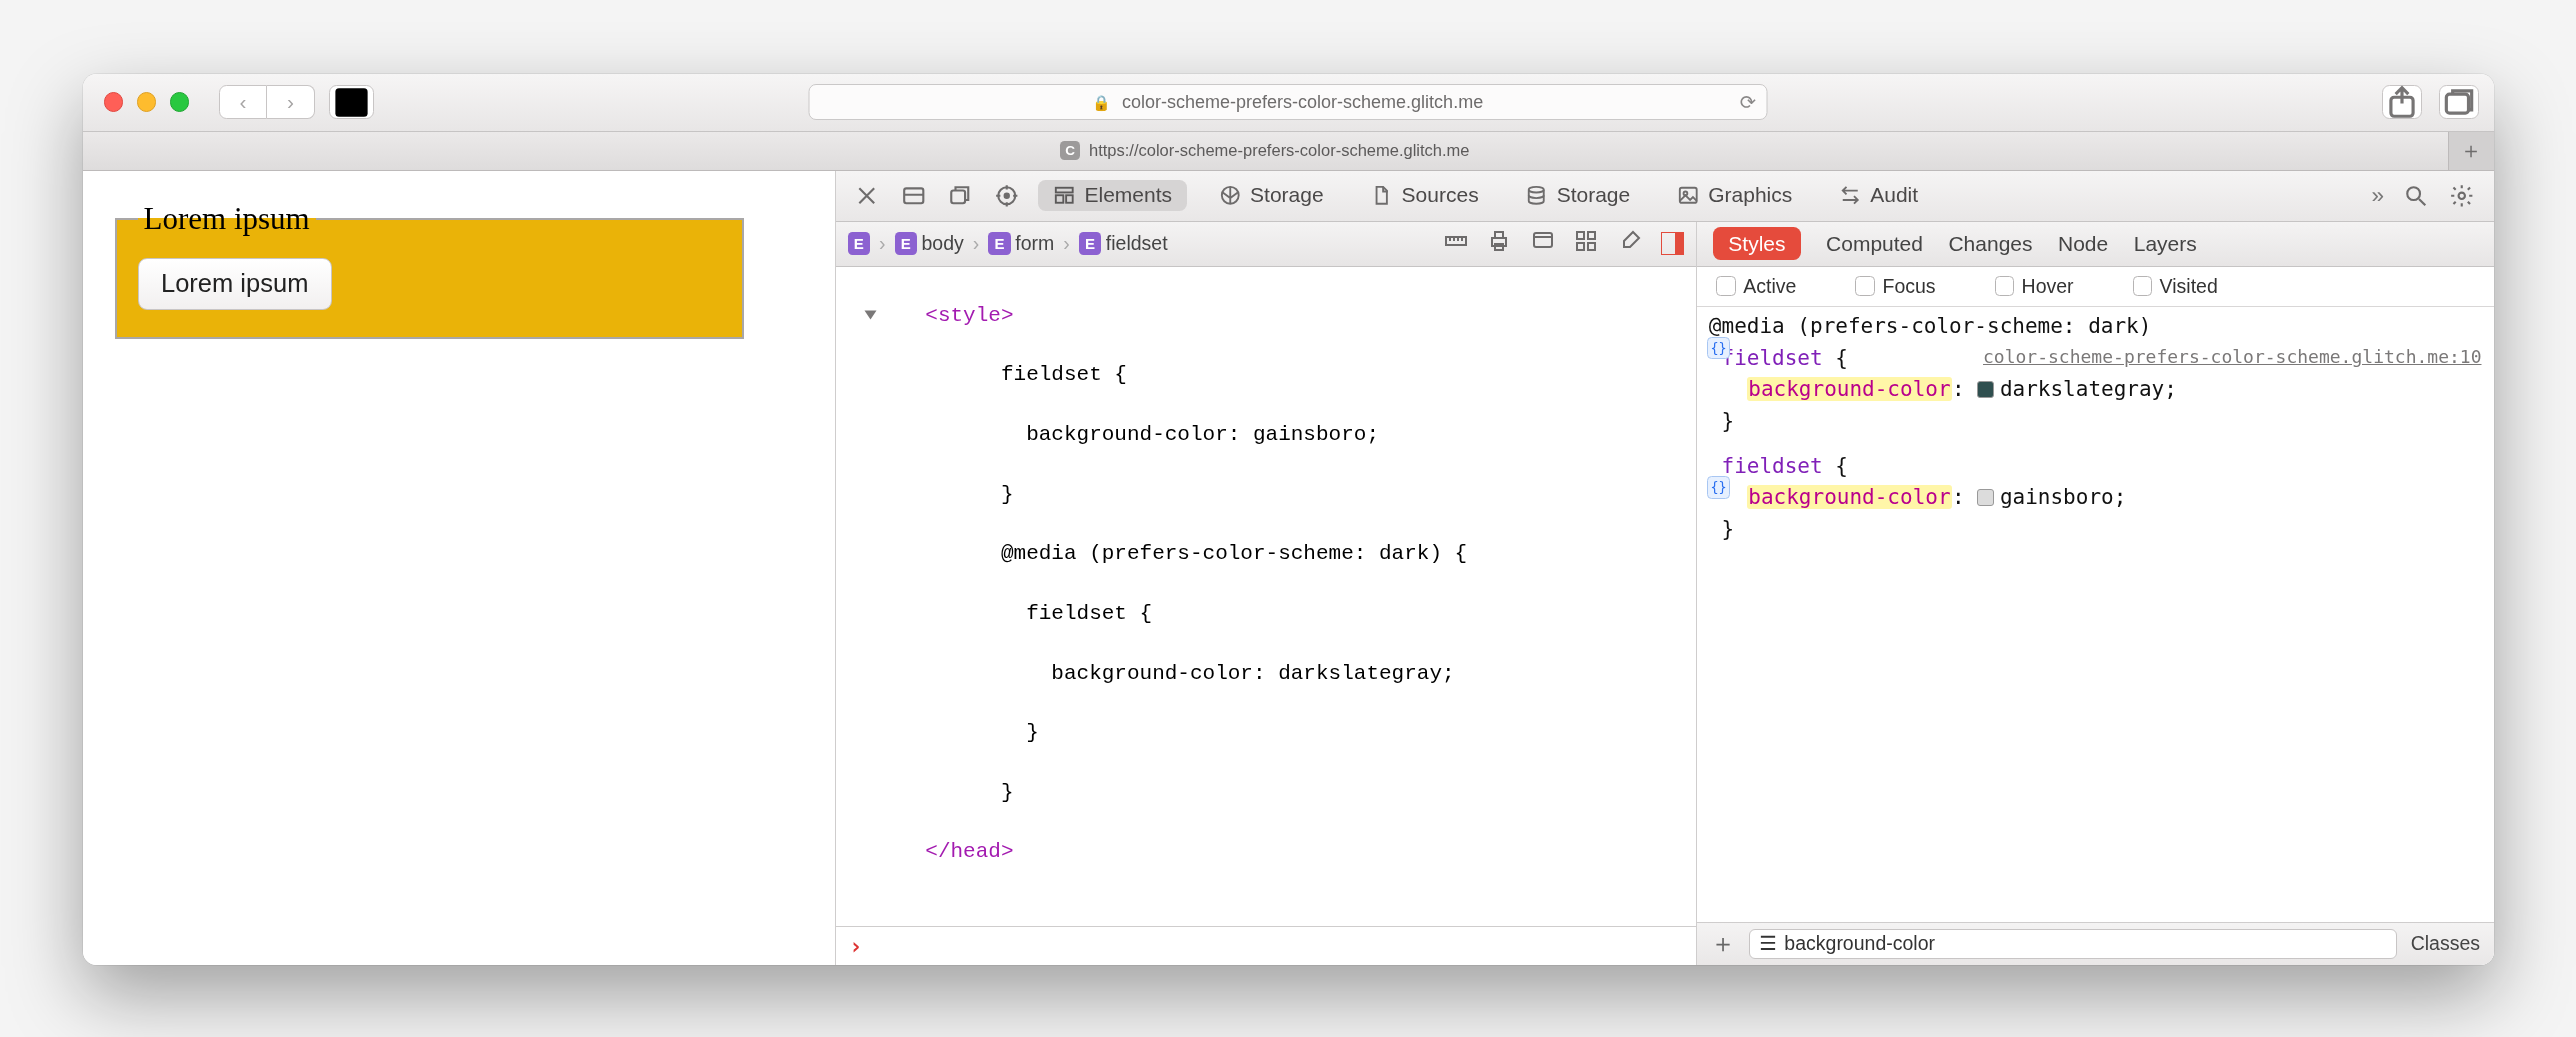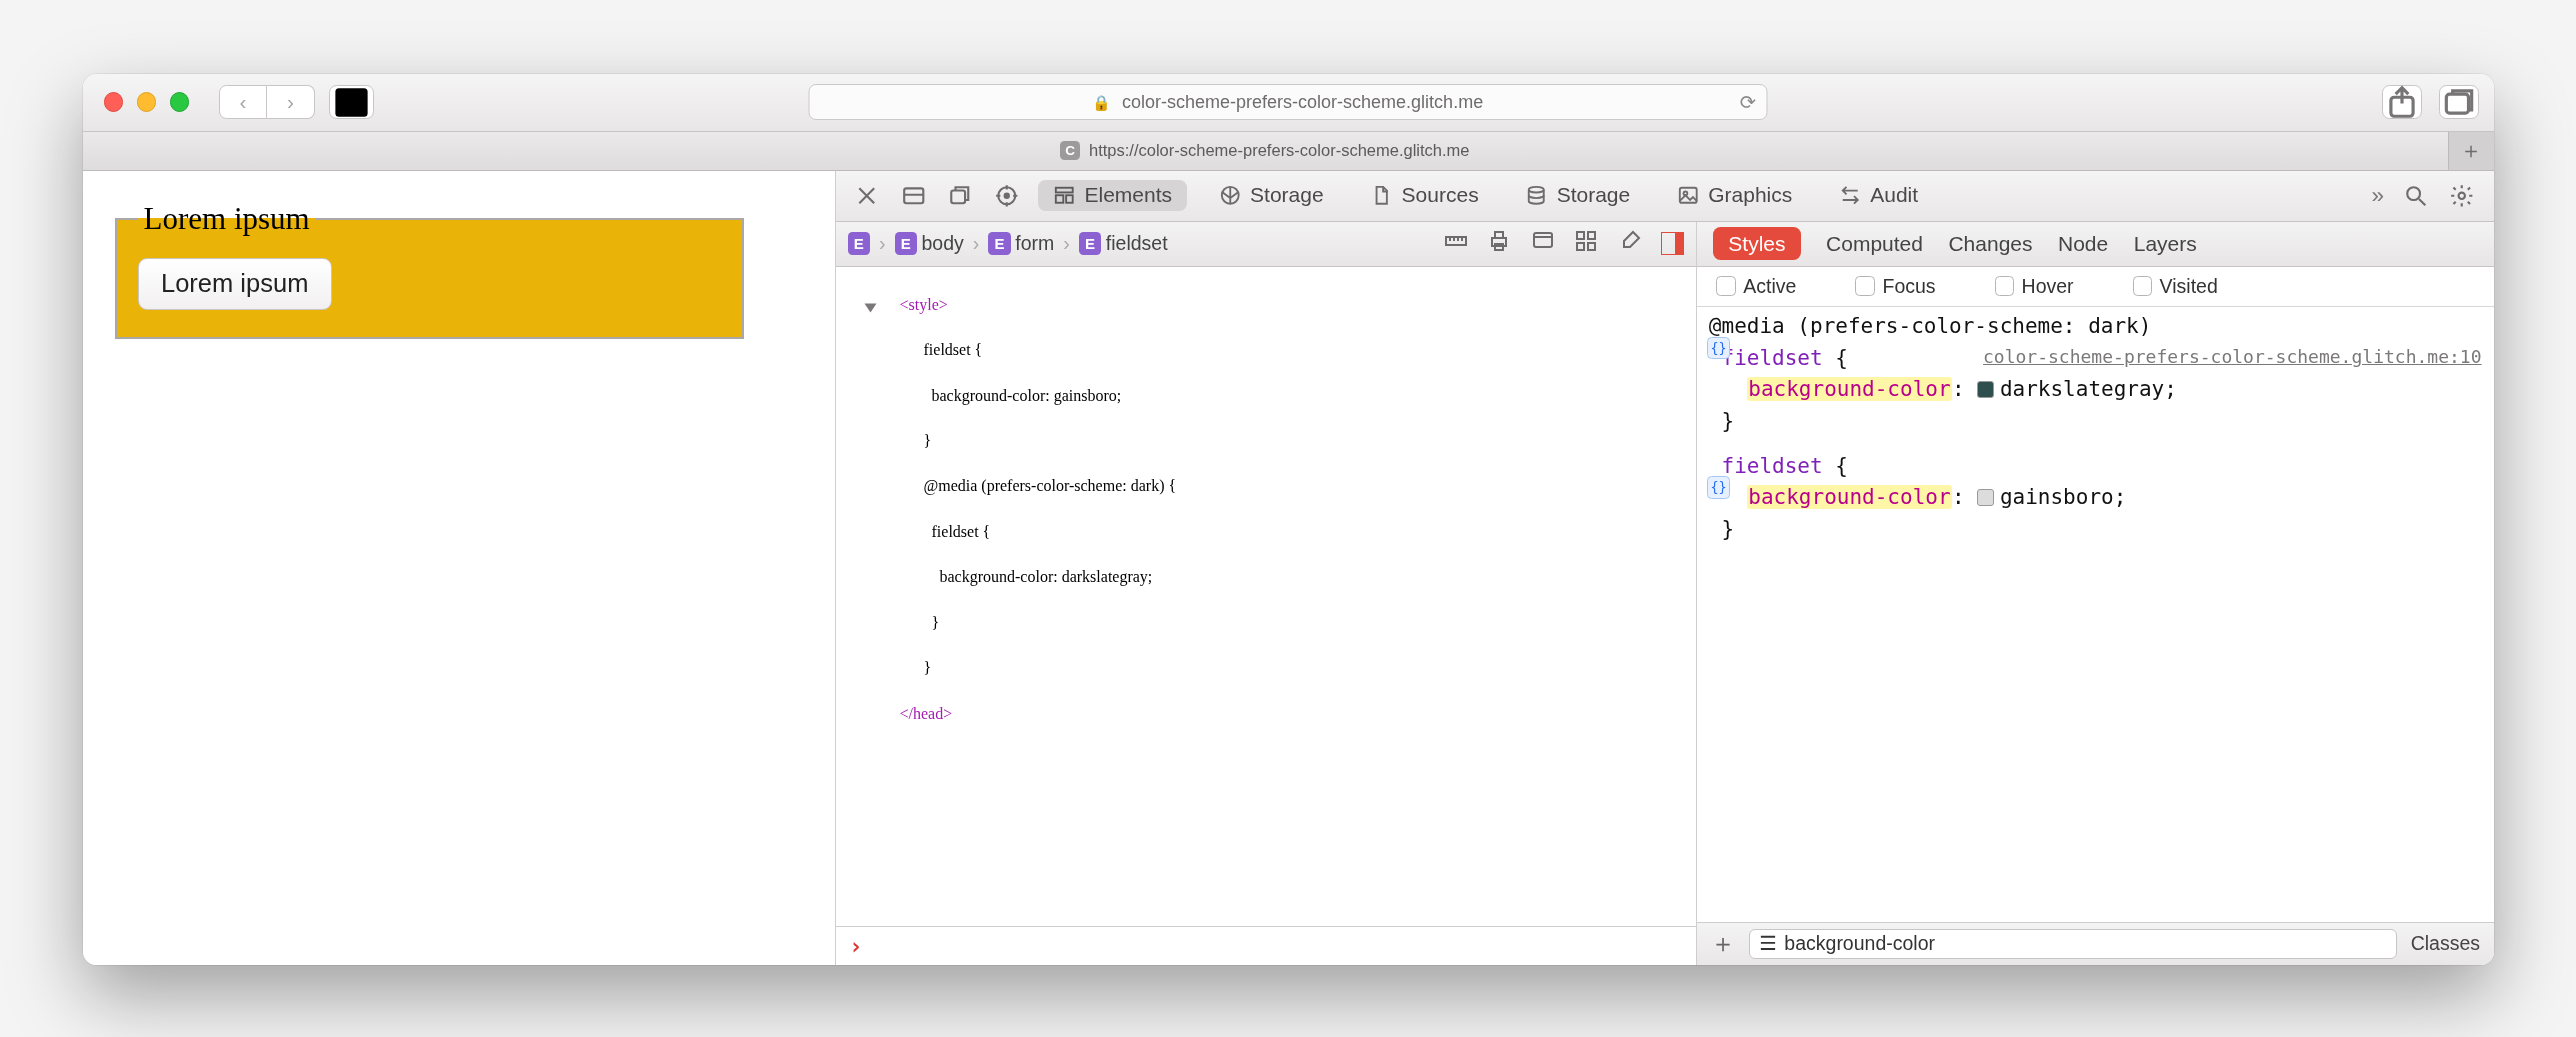--- a/index.html
+++ b/index.html
@@ -141,21 +141,21 @@
     background:#8c61d1; color:#fff; width:22.5px; height:22.5px; border-radius:4.5px;
     display:flex; align-items:center; justify-content:center; font-size:15px; font-weight:700;
   }
   .crumbs .sep { color:#aaa; padding:0 4.5px; }
   .crumb-tools { margin-left:auto; display:flex; gap:19.5px; align-items:center; }
   .crumb-tools svg { width:24px; height:24px; stroke:#6e6c6c; fill:none; stroke-width:2; }
   .panel-toggle { width:22.5px; height:22.5px; border:1.5px solid #e24b3c; position:relative; }
   .panel-toggle::after { content:""; position:absolute; right:0; top:0; bottom:0; width:7.5px; background:#e24b3c; }
 
   .dom-tree {
-    flex:1; overflow:auto; font-family: Liberation Serif, serif; font-size:16px;
+    flex:1; overflow:auto; font-family: Liberation Mono, monospace; font-size:21px;
     line-height:1.42; padding:4.5px 0 4.5px 0; color:#111;
     white-space:pre;
   }
   .dom-tree .ln { padding:0 10.5px 0 52px; position:relative; }
   .dom-tree .caret::before{
     content:""; position:absolute; left:30px; top:8.2px;
     border-left:9px solid #7a7878; border-top:6px solid transparent; border-bottom:6px solid transparent;
     transform:rotate(90deg);
   }
   .dom-tree .tag  { color:#a31bb0; }

